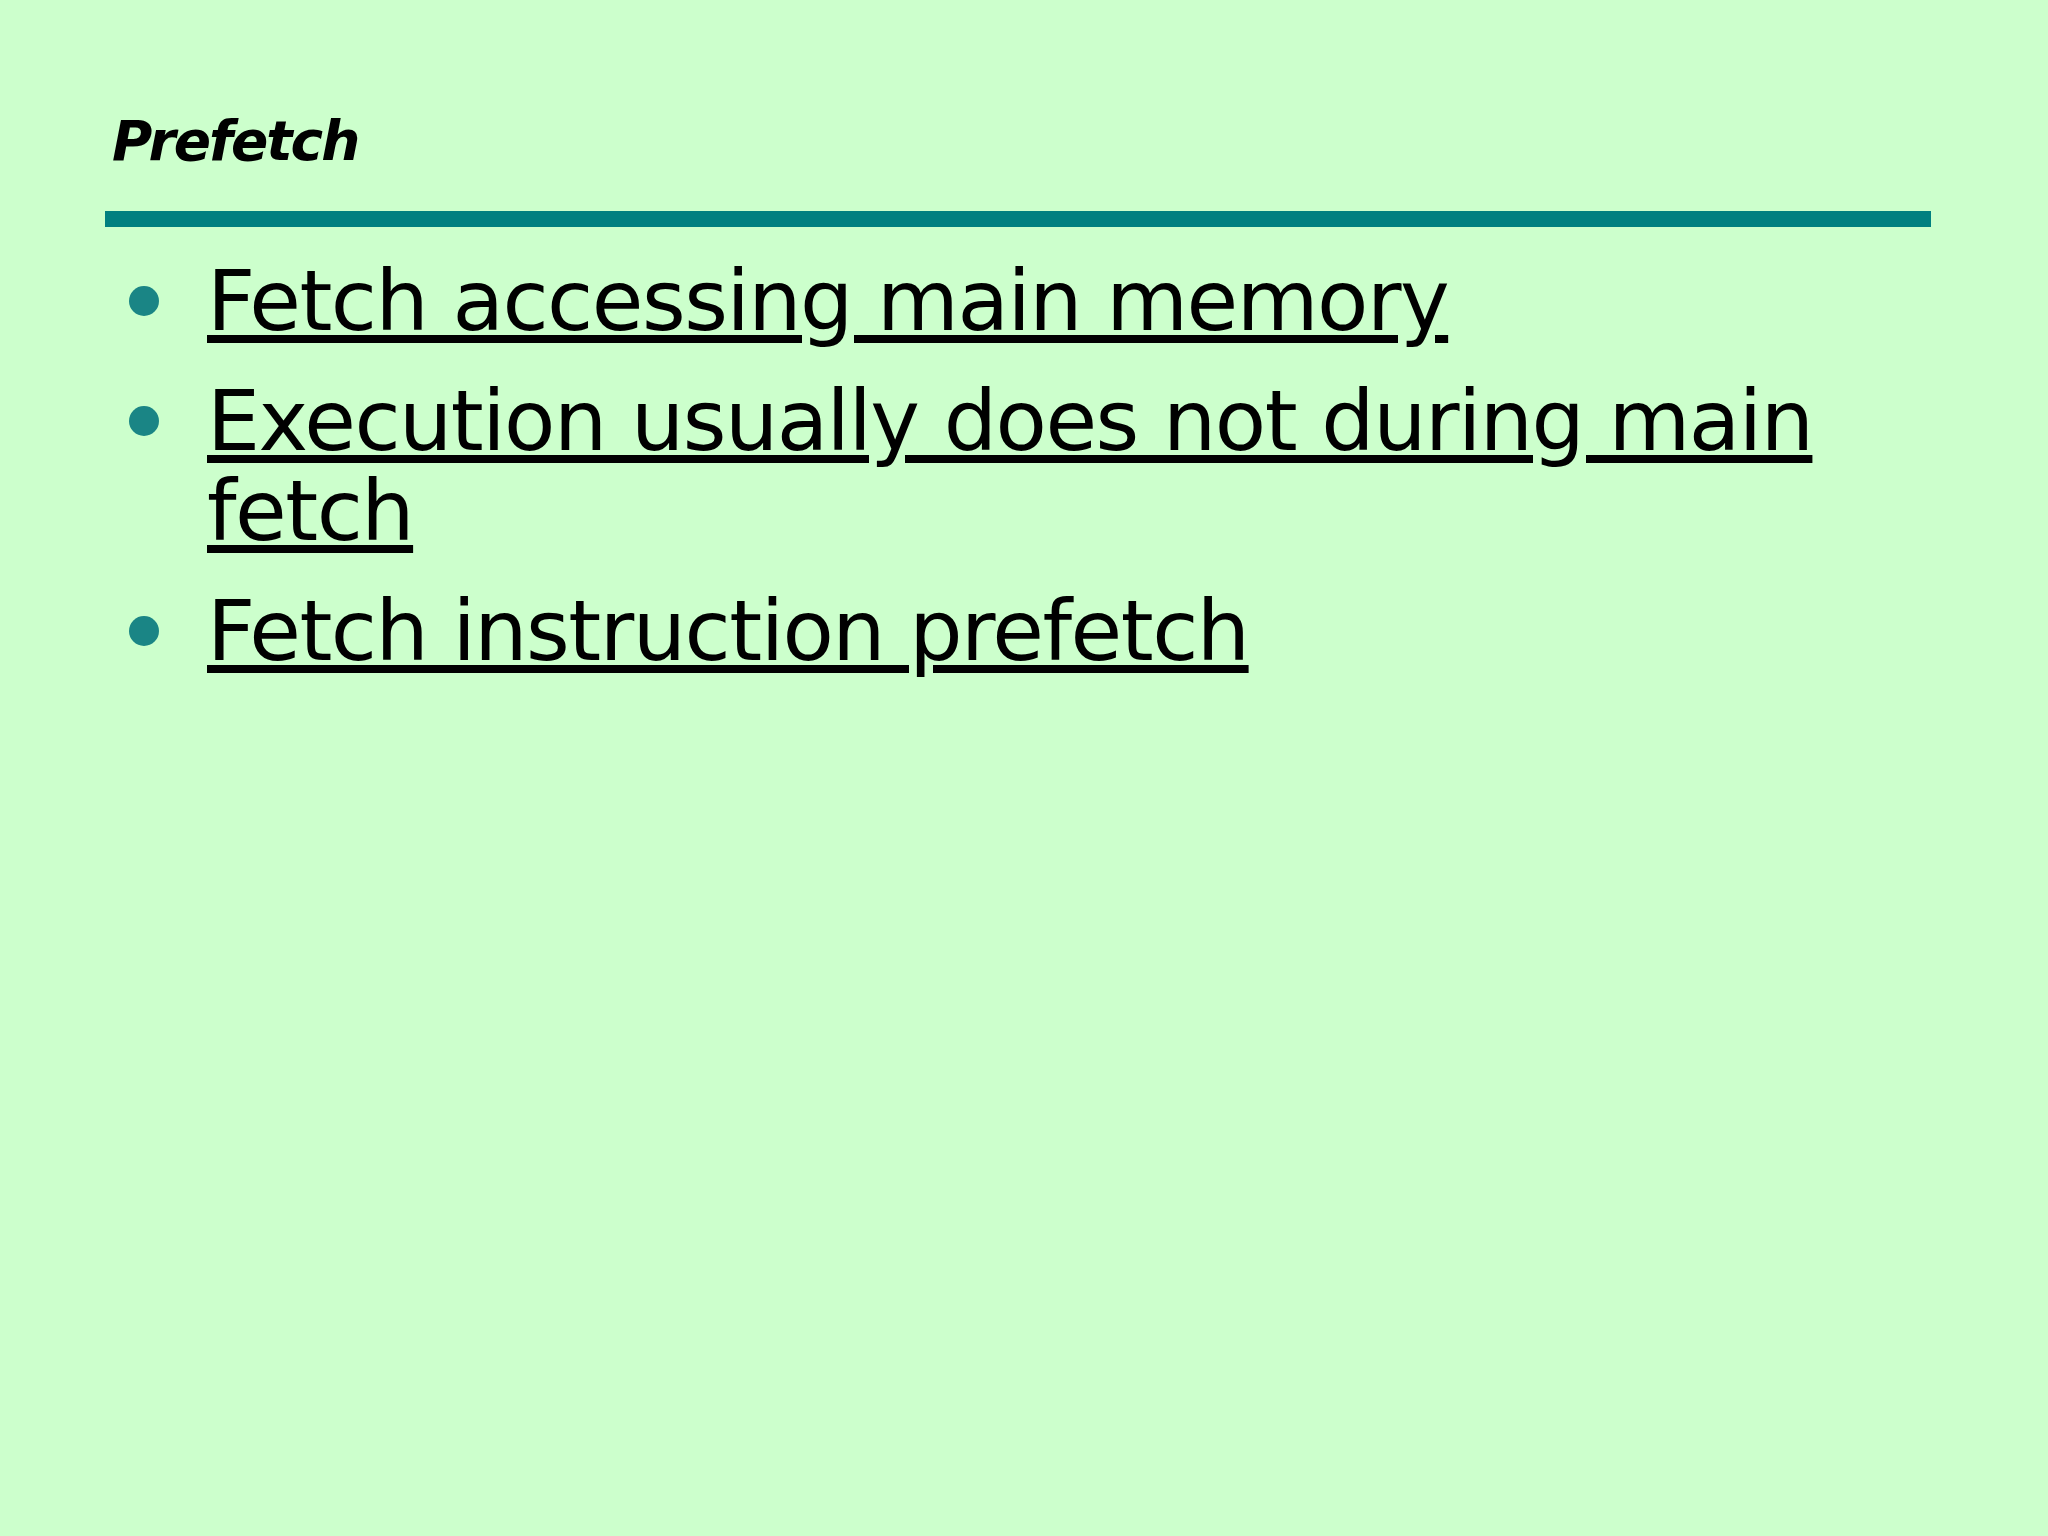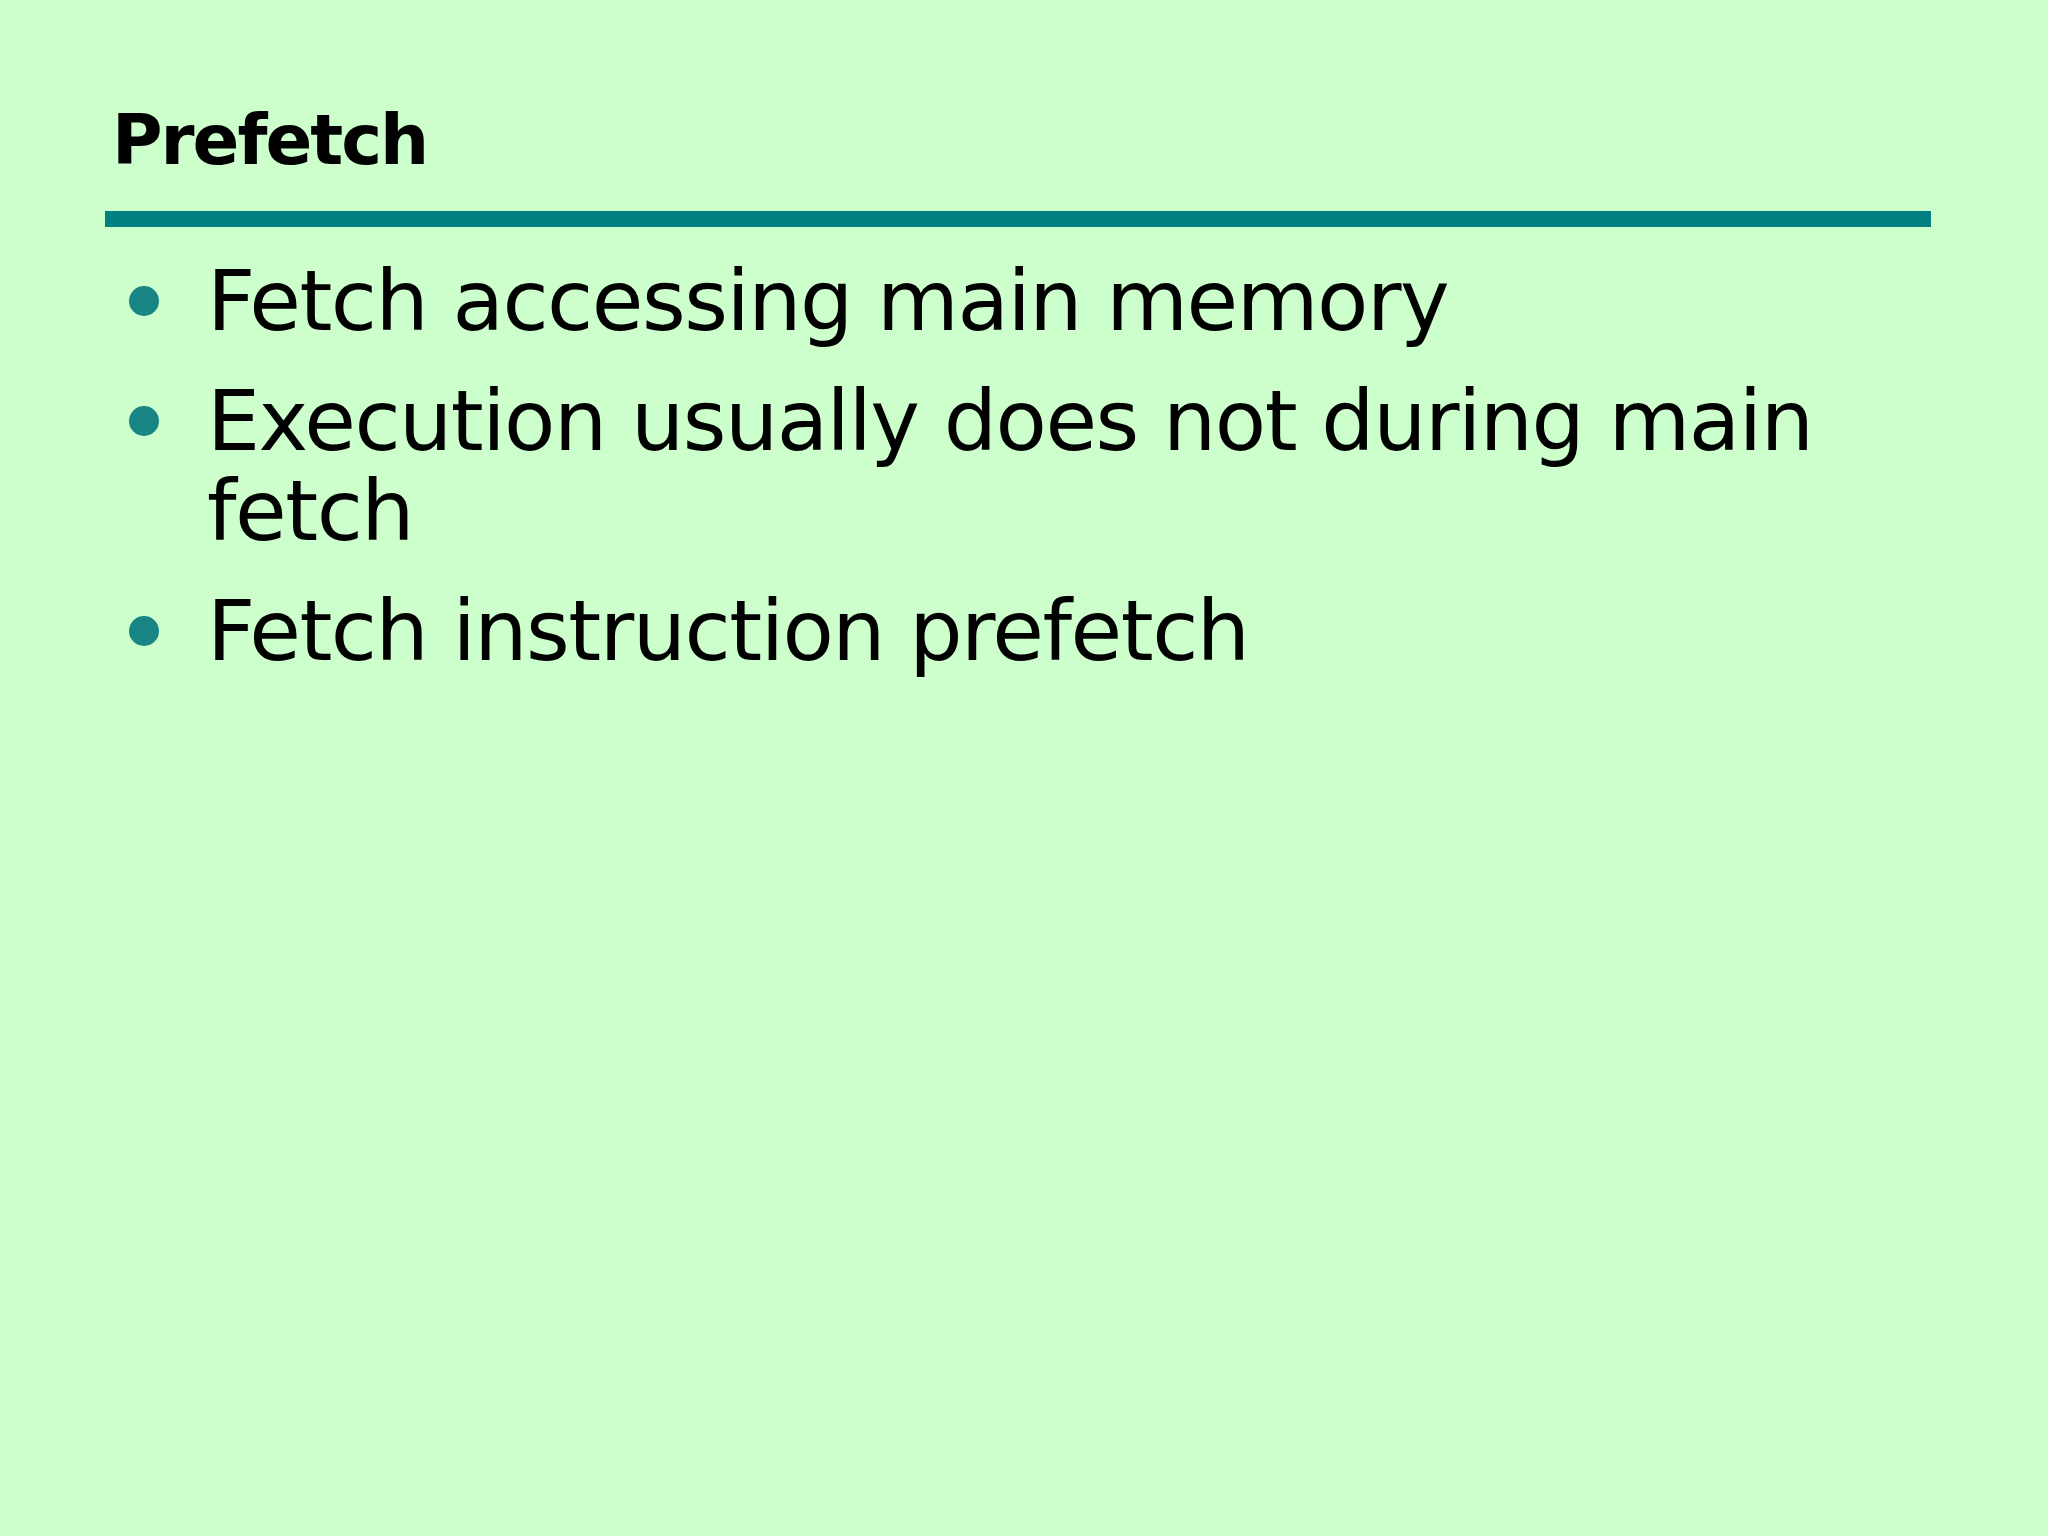--- a/index.html
+++ b/index.html
@@ -20,27 +20,28 @@
     position: relative;
     overflow: hidden;
   }
   .slide {
     position: absolute;
     inset: 0;
   }
   .slide-title {
     position: absolute;
     left: 112px;
-    top: 106px;
-    font-size: 69px;
+    top: 114px;
+    font-size: 55px;
     font-weight: bold;
     letter-spacing: -2px;
     line-height: 1;
     white-space: nowrap;
     color: var(--text);
+    font-style: italic;
   }
   .title-rule {
     position: absolute;
     left: 105px;
     top: 211px;
     width: 1826px;
     height: 16px;
     background: var(--accent);
   }
   .bullet-list {
@@ -62,20 +63,21 @@
     margin-top: 30px;
     margin-right: 48px;
     border-radius: 50%;
     background: var(--dot);
   }
   .bullet-text {
     font-size: 84px;
     line-height: 90px;
     letter-spacing: -1.5px;
     color: var(--text);
+    text-decoration: underline;
   }
   .bullet-line {
     display: block;
     white-space: nowrap;
   }
 </style>
 </head>
 <body>
 
 <div class="slide">

